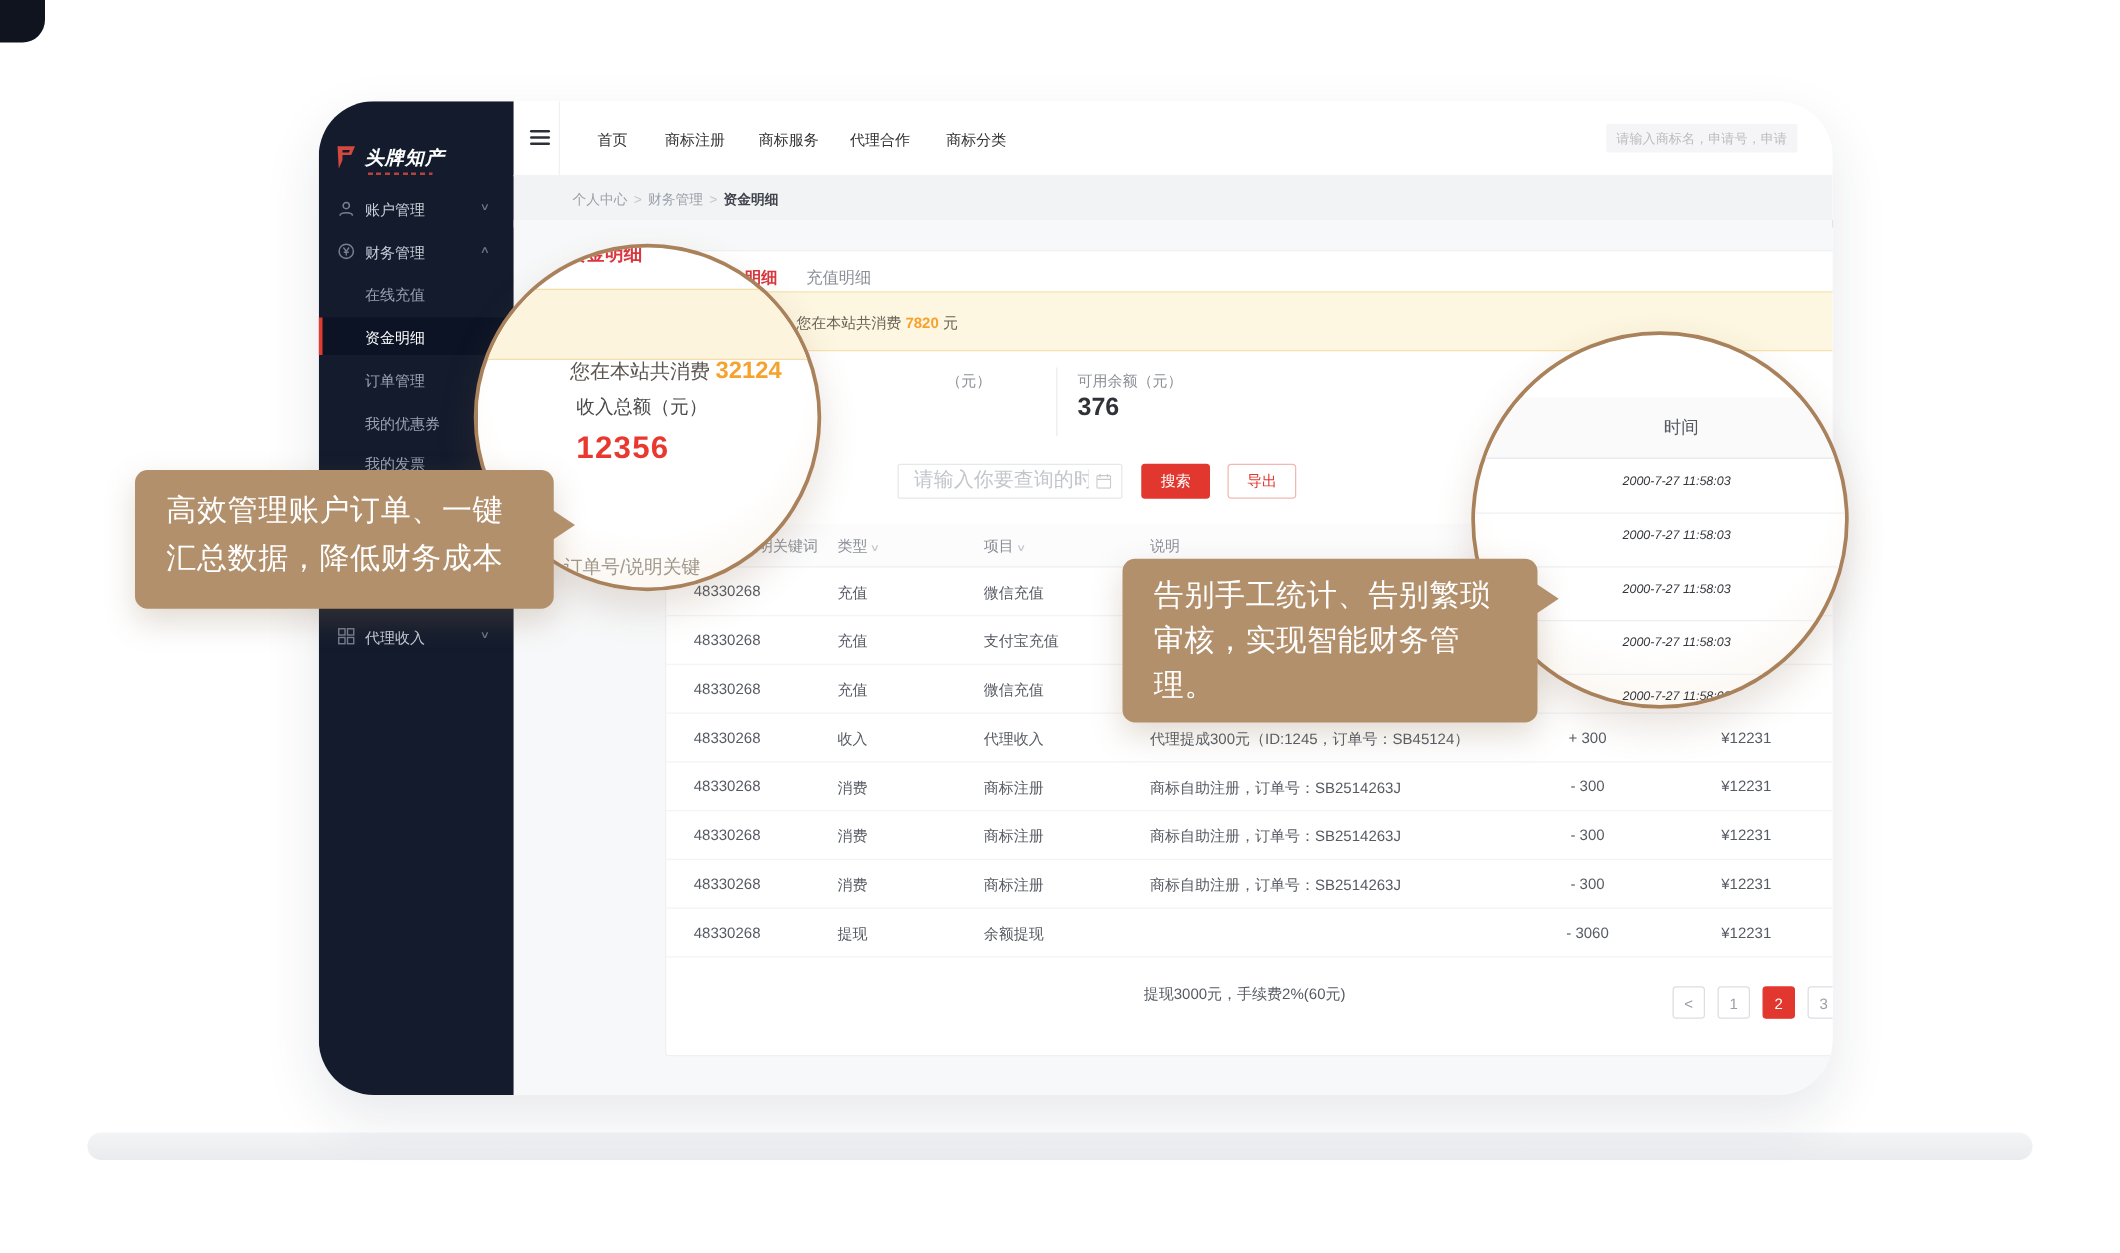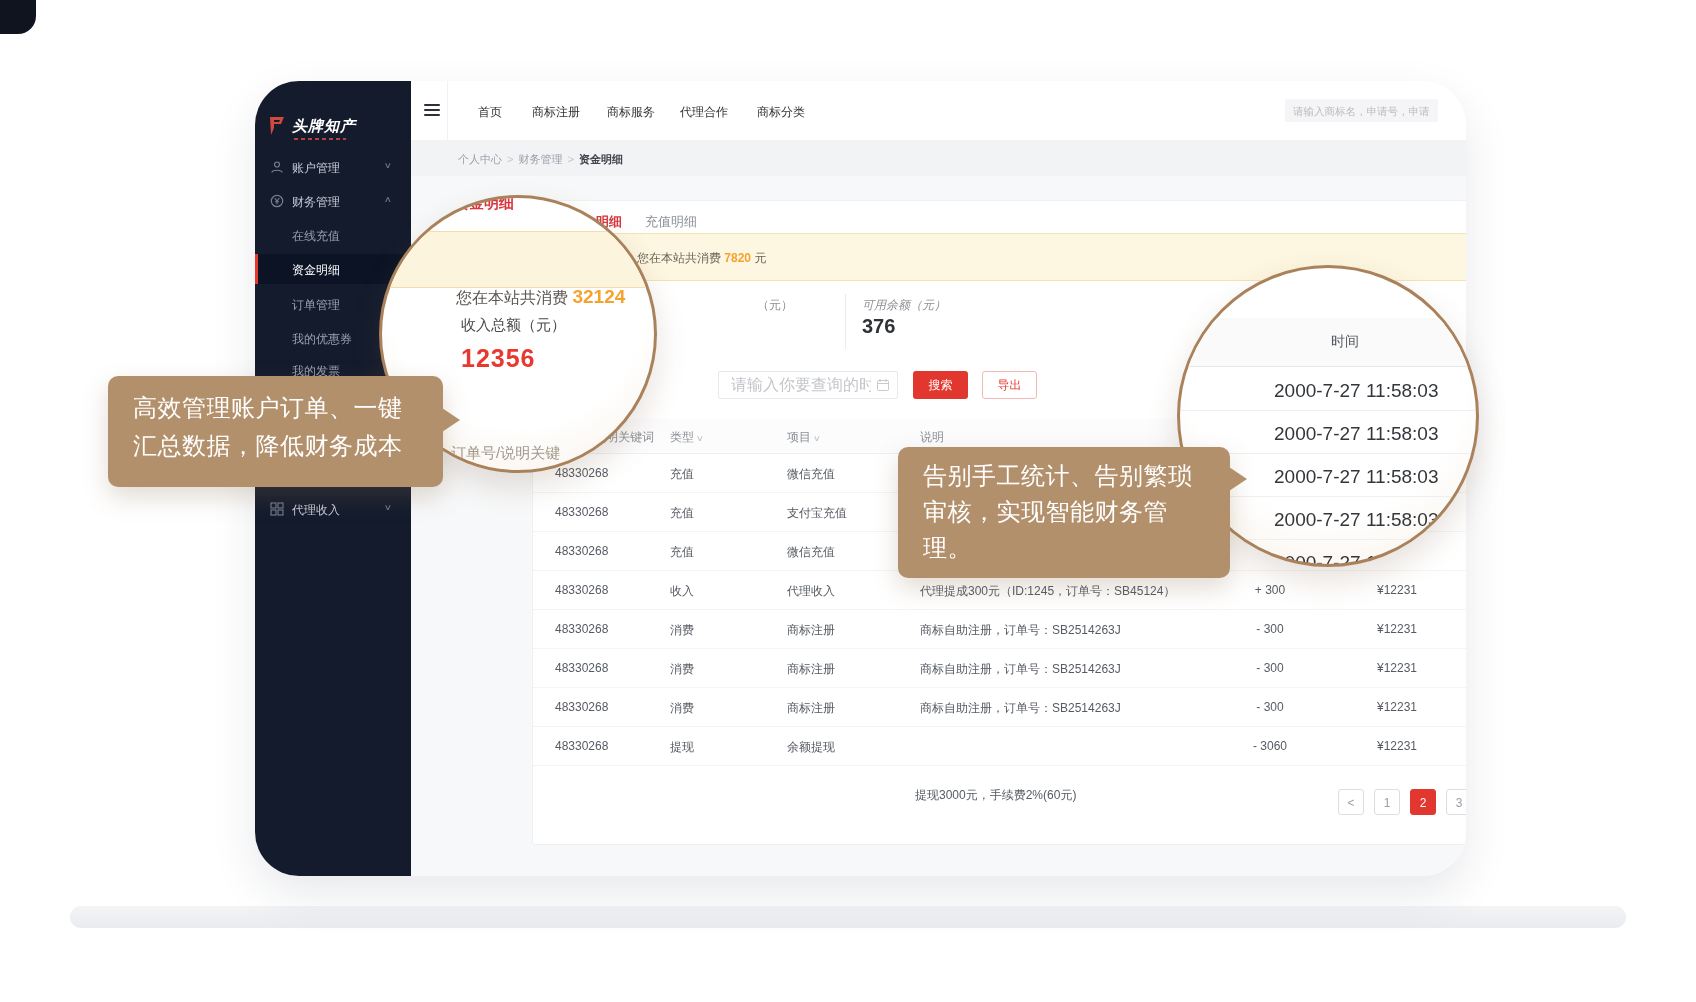--- a/index.html
+++ b/index.html
@@ -81,21 +81,21 @@
   .c2{left:1177px;top:265px;width:302px;height:302px;}
   .mg-tab{position:absolute;left:72px;top:-4px;font-size:15px;font-weight:bold;color:#d9363e;}
   .mg-banner{position:absolute;left:-12px;top:33px;width:320px;height:55px;background:#fcf4dd;border-top:1px solid #f2deaa;border-bottom:1px solid #f2deaa;}
   .mg-banner-text{position:absolute;left:74px;top:48px;font-size:16px;color:#5c5550;white-space:nowrap;margin-top:40px;}
   .mg-banner-amt{font-size:19px;font-weight:bold;color:#f5a22e;}
   .mg-income-label{position:absolute;left:79px;top:118px;font-size:15px;color:#4a4a4a;}
   .mg-income-value{position:absolute;left:79px;top:146px;font-size:25px;font-weight:bold;color:#e8382f;letter-spacing:1px;}
   .mg-colhead{position:absolute;left:69px;top:246px;font-size:15px;color:#a09789;white-space:nowrap;}
   .mg-headstrip{position:absolute;left:0;top:50px;width:302px;height:48px;background:#fafafb;border-bottom:1px solid #e7e8eb;}
   .mg-time-h{position:absolute;left:151px;top:65px;font-size:14px;color:#55595f;}
-  .mg-time{position:absolute;left:94px;font-size:19px;color:#33363b;white-space:nowrap;}
+  .mg-time{position:absolute;left:118px;font-size:10px;color:#33363b;white-space:nowrap;font-style:italic;}
   .mg-sep{position:absolute;left:0;width:302px;height:1px;background:#eeeff1;}
   
   .callout{position:absolute;background:#b3906c;border-radius:10px;box-shadow:0 10px 24px rgba(140,110,80,.25);}
   .co1{left:108px;top:376px;width:335px;height:111px;}
   .co2{left:898px;top:447px;width:332px;height:131px;}
   .co-line{position:absolute;left:25px;font-size:24px;color:#fff;white-space:nowrap;letter-spacing:.5px;}
   .pointer{position:absolute;width:0;height:0;border-top:12px solid transparent;border-bottom:12px solid transparent;border-left:18px solid #b3906c;}
   .p1{left:334px;top:32px;}
   .p2{left:331px;top:20px;}
   svg{display:block;}
@@ -200,21 +200,21 @@
       <div class="tab active" style="left:37px;">资金明细</div>
       <div class="tab idle" style="left:112px;">充值明细</div>
 
       <div class="banner"></div>
       <div class="banner-text">
         <span>您在本站共消费 </span><span class="banner-amt">7820</span><span> 元</span>
       </div>
 
       <div class="stat-label" style="left:224px;top:96px;">（元）</div>
       <div class="stat-div" style="left:312px;top:93px;height:55px;"></div>
-      <div class="stat-label" style="left:329px;top:96px;font-style:italic;">可用余额（元）</div>
+      <div class="stat-label" style="left:329px;top:96px;">可用余额（元）</div>
       <div class="stat-value" style="left:329px;top:114px;">376</div>
 
       <input class="date-input" type="text" placeholder="请输入你要查询的时间" style="">
       <div class="cal-ico">
         <svg width="12" height="12" viewBox="0 0 12 12">
             <rect x="0.5" y="1.5" width="11" height="10" rx="1" fill="none" stroke="#c9c9cd"></rect>
             <line x1="3" y1="0" x2="3" y2="3" stroke="#c9c9cd"></line>
             <line x1="9" y1="0" x2="9" y2="3" stroke="#c9c9cd"></line>
             <line x1="0.5" y1="4.5" x2="11.5" y2="4.5" stroke="#c9c9cd"></line>
           </svg>

